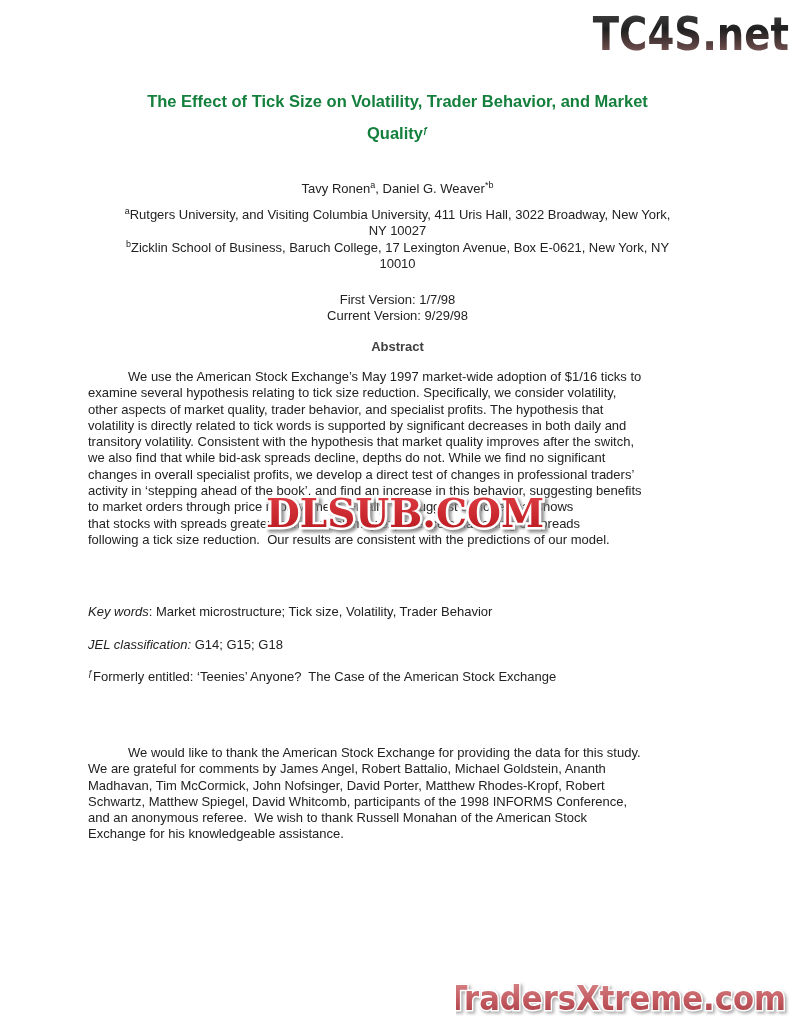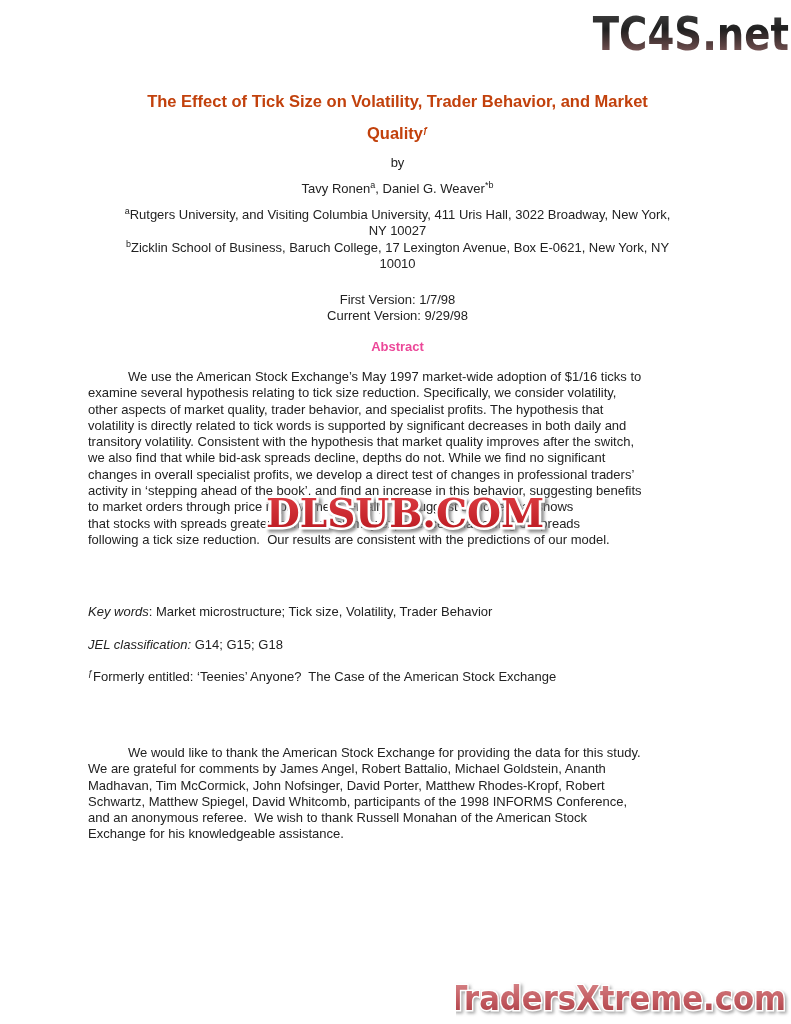--- a/index.html
+++ b/index.html
@@ -6,22 +6,22 @@
   body { background:#fff; }
   .page {
     position:relative; width:791px; height:1024px; background:#ffffff;
     font-family:"Liberation Sans", sans-serif; color:#222; overflow:hidden;
   }
   .content-block { position:absolute; left:88px; width:619px; }
   .center { text-align:center; }
   .body-text { font-size:13px; line-height:16.3px; }
   .line { white-space:pre-wrap; }
   .ind { text-indent:40px; }
-  .paper-title { font-size:16.5px; font-weight:bold; color:#c2410c; line-height:32px; }
-  .bold { font-weight:bold; color:#ec4899; }
+  .paper-title { font-size:16.5px; font-weight:bold; color:#15803d; line-height:32px; }
+  .bold { font-weight:bold; color:#404040; }
   sup { font-size:9px; vertical-align:super; line-height:0; }
   em { font-style:italic;margin-top:24px; }
   .wm { position:absolute; }
   svg text { font-weight:bold; }
 </style>
 </head>
 <body>
 
 <div class="page">
 
@@ -39,21 +39,20 @@
         <text x="0" y="0" text-anchor="end" font-family="DejaVu Sans, sans-serif" font-size="46" fill="url(#gradTop)" stroke="#ffffff" stroke-width="0.8" paint-order="stroke">TC4S.net</text>
       </g>
     </svg>
   </div>
 
   <div class="content-block paper-title center" style="top:85px;">
     <div class="line">The Effect of Tick Size on Volatility, Trader Behavior, and Market</div>
     <div><span>Quality</span><sup>ƒ</sup></div>
   </div>
 
-  <div class="content-block body-text center" style="top:155px;">by</div>
 
   <div class="content-block body-text center" style="top:181px;">
     <span>Tavy Ronen</span><sup>a</sup><span>, Daniel G. Weaver</span><sup>*b</sup>
   </div>
 
   <div class="content-block body-text center" style="top:207px;">
     <div class="line"><sup>a</sup><span>Rutgers University, and Visiting Columbia University, 411 Uris Hall, 3022 Broadway, New York,</span></div>
     <div class="line">NY 10027</div>
     <div class="line"><sup>b</sup><span>Zicklin School of Business, Baruch College, 17 Lexington Avenue, Box E-0621, New York, NY</span></div>
     <div class="line">10010</div>

